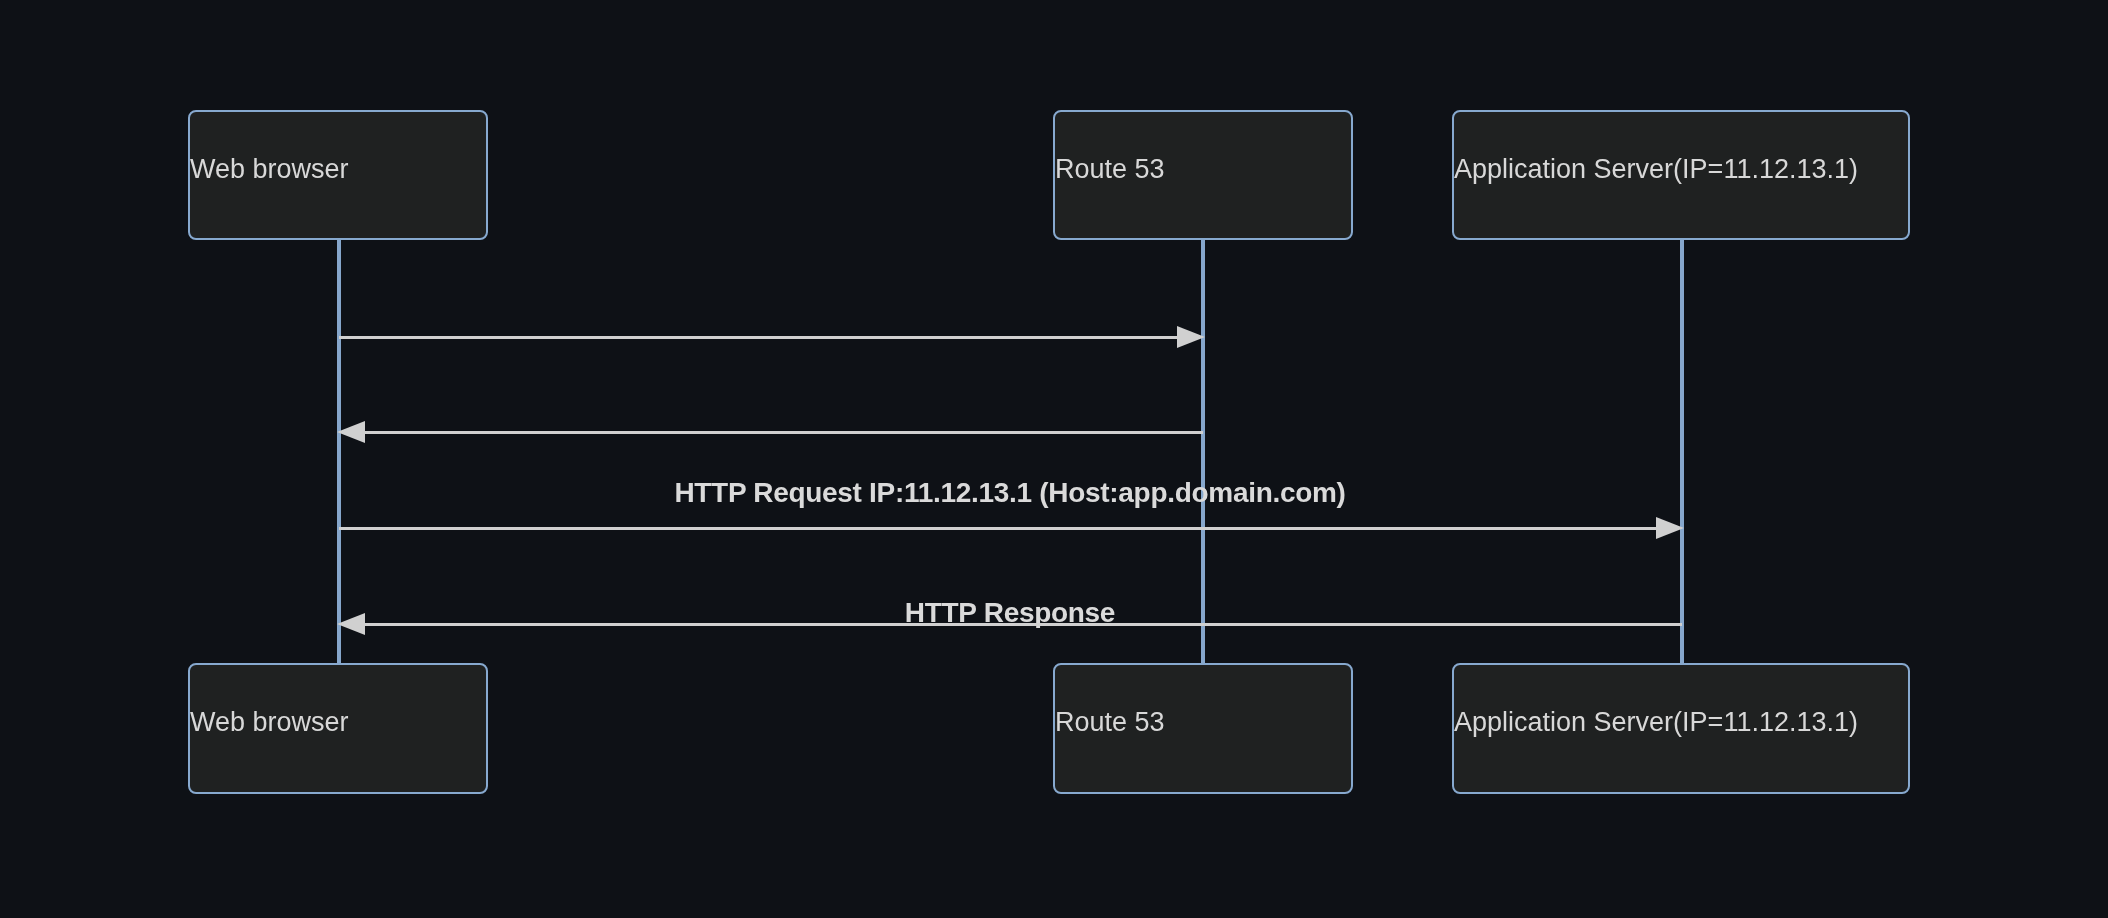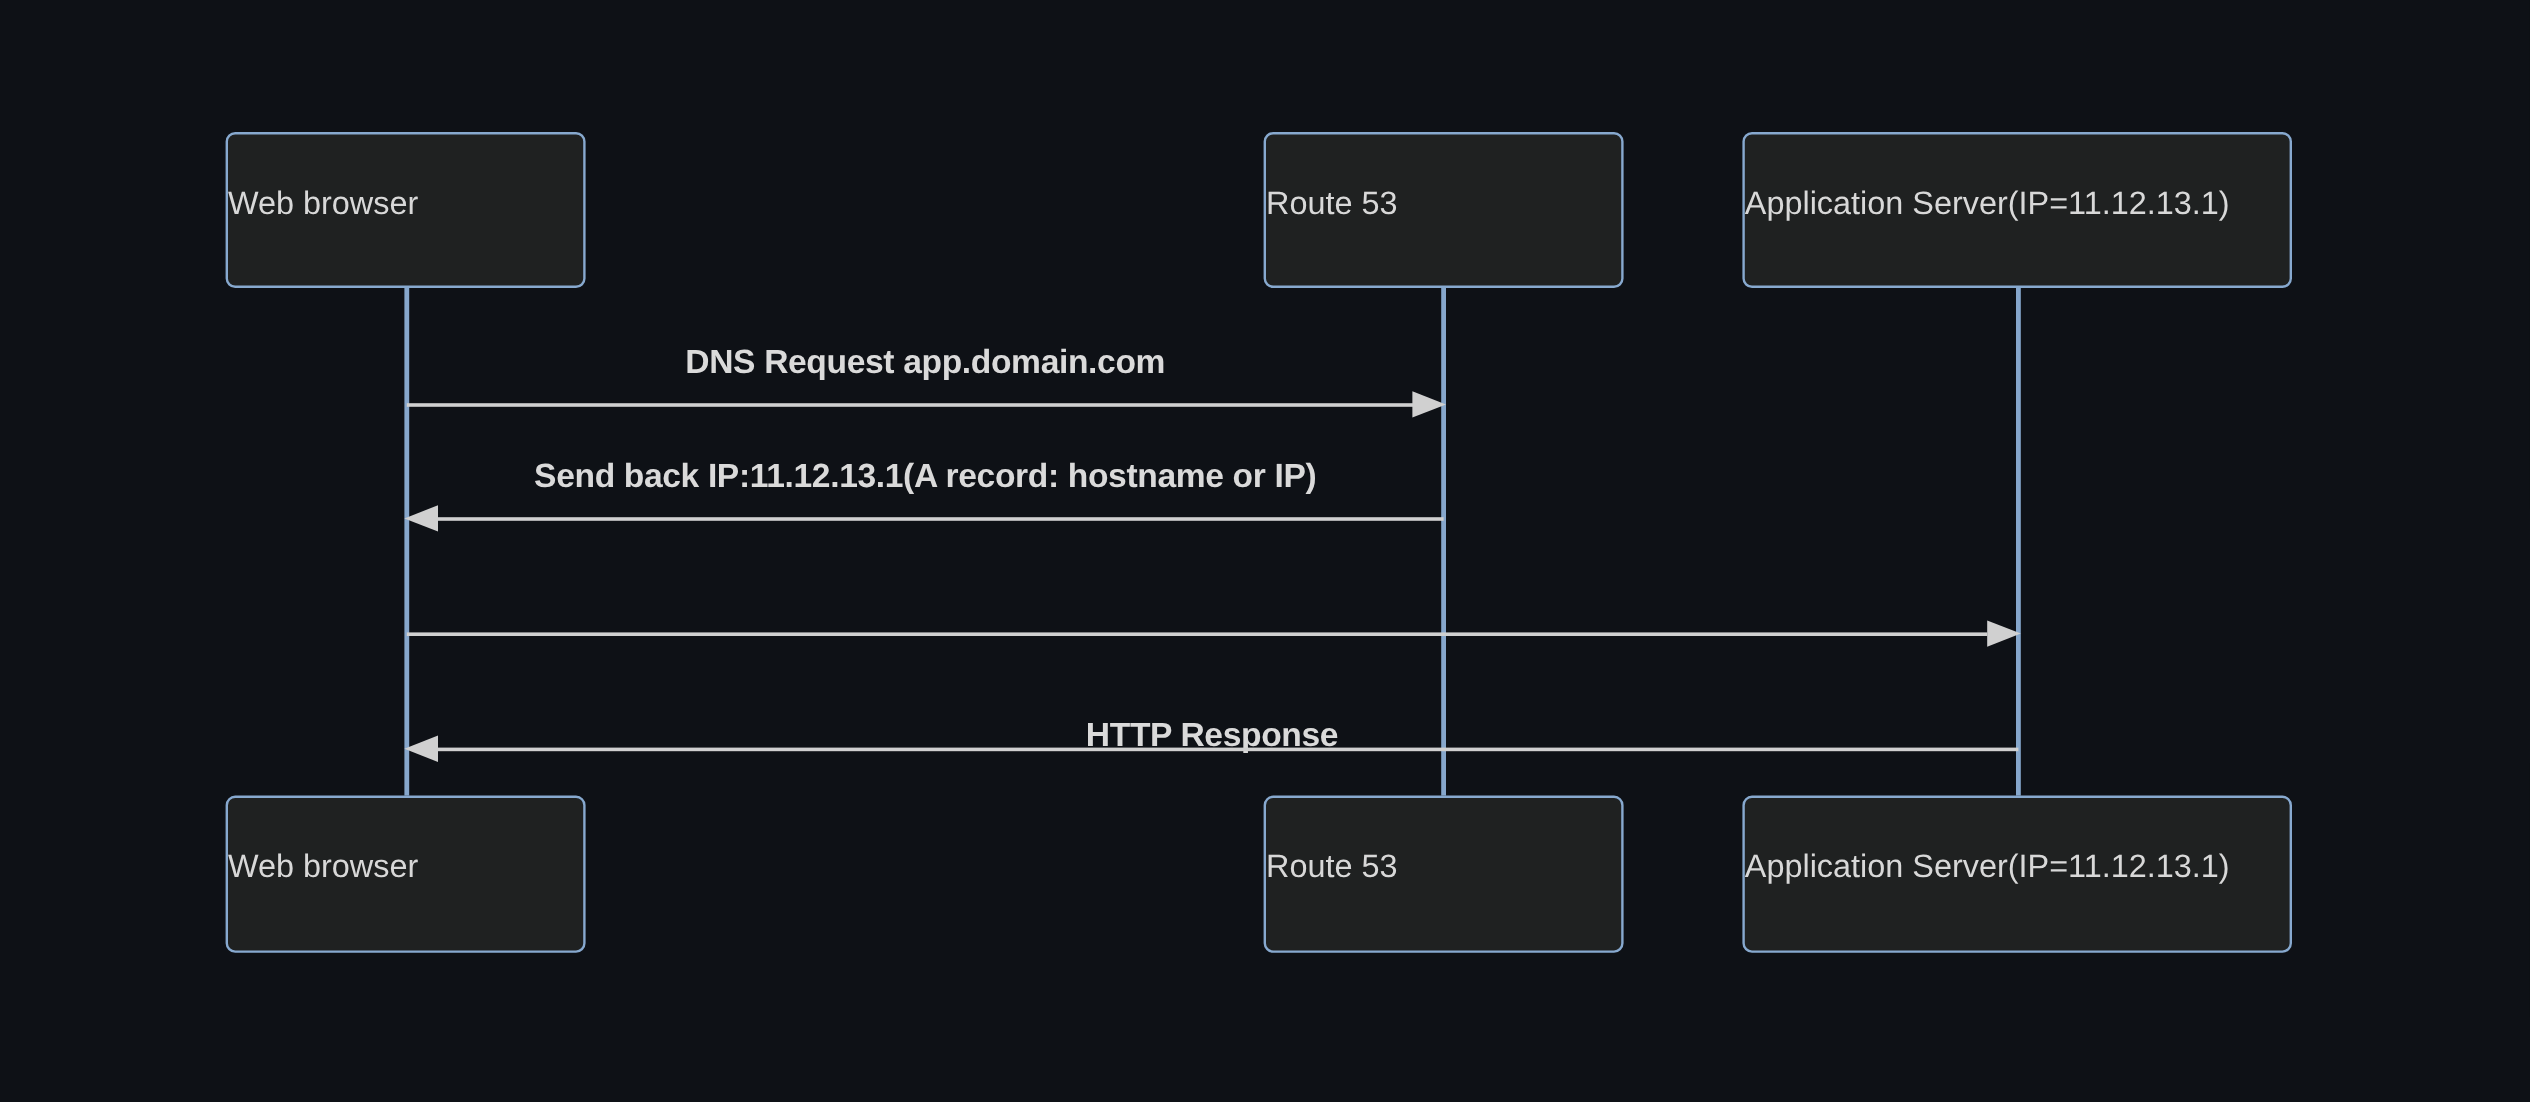--- a/index.html
+++ b/index.html
@@ -83,28 +83,27 @@
   <div class="actor-box" style="left:188px;top:110px;width:300px;height:130px;">
     <span class="actor-label">Web browser</span>
   </div>
   <div class="actor-box" style="left:1053px;top:110px;width:300px;height:130px;">
     <span class="actor-label">Route 53</span>
   </div>
   <div class="actor-box" style="left:1452px;top:110px;width:458px;height:130px;">
     <span class="actor-label">Application Server(IP=11.12.13.1)</span>
   </div>
 
-  <div class="msg-label" style="left:771px;top:285px;">DNS Request app.domain.com</div>
   <div class="msg-line" style="left:339px;top:336px;width:840px;"></div>
   <div class="arrowhead right" style="left:1177px;top:326px;"></div>
 
-  <div class="msg-label" style="left:771px;top:380px;">Send back IP:11.12.13.1(A record: hostname or IP)</div>
   <div class="msg-line" style="left:365px;top:431px;width:838px;"></div>
   <div class="arrowhead left" style="left:337px;top:421px;"></div>
 
+  <div class="msg-label" style="left:1010px;top:476px;">HTTP Request IP:11.12.13.1 (Host:app.domain.com)</div>
   <div class="msg-line" style="left:339px;top:527px;width:1317px;"></div>
   <div class="arrowhead right" style="left:1656px;top:517px;"></div>
 
   <div class="msg-label" style="left:1010px;top:596px;">HTTP Response</div>
   <div class="msg-line" style="left:365px;top:623px;width:1317px;"></div>
   <div class="arrowhead left" style="left:337px;top:613px;"></div>
 
   <div class="actor-box" style="left:188px;top:663px;width:300px;height:131px;">
     <span class="actor-label">Web browser</span>
   </div>

